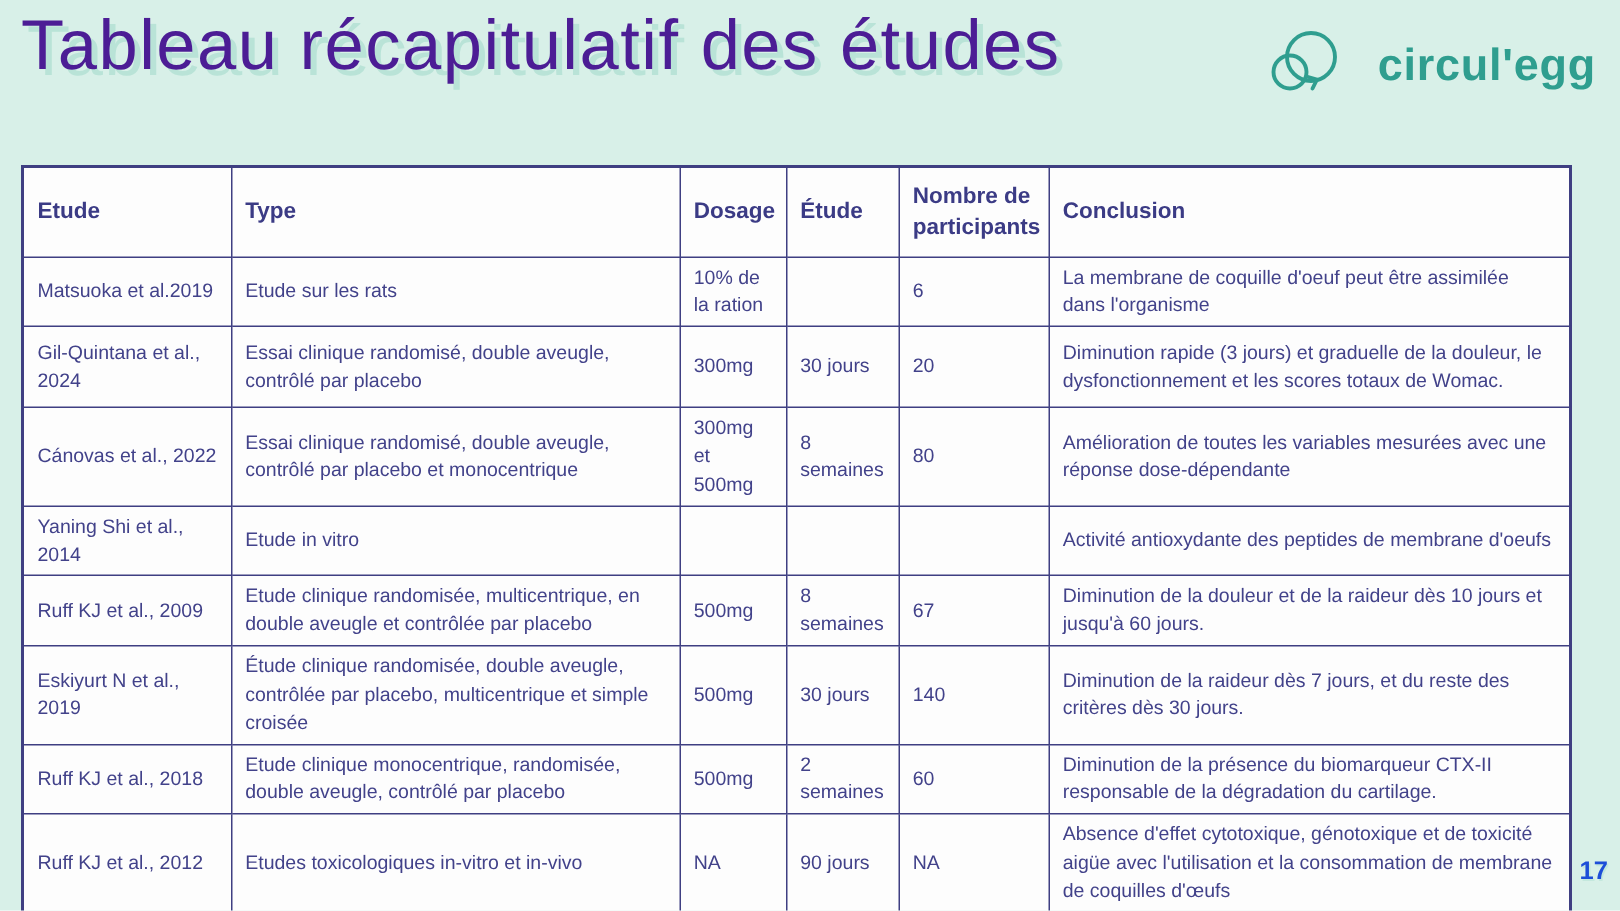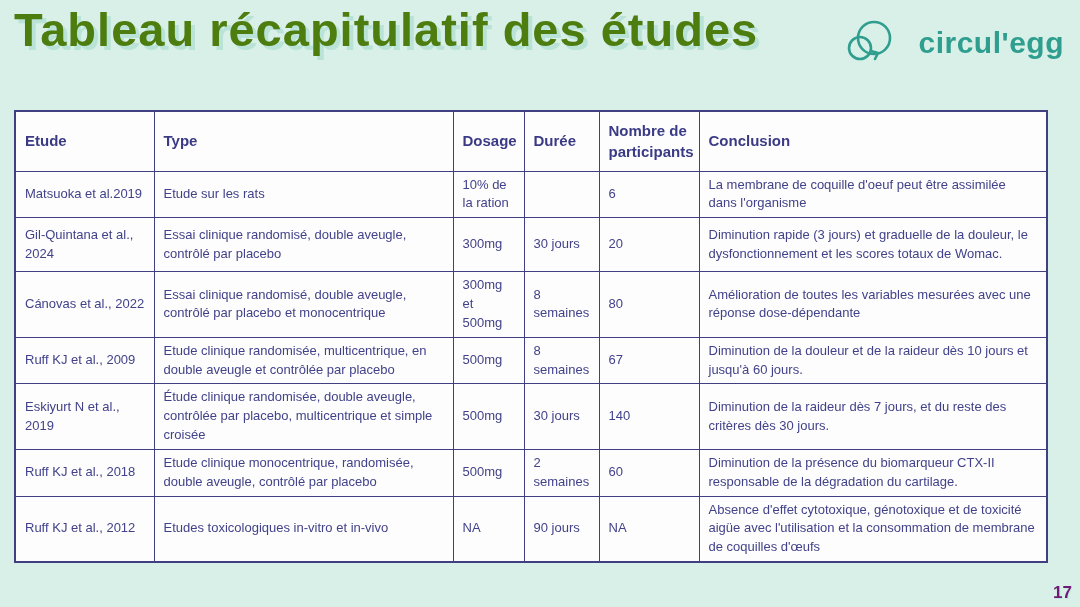--- a/index.html
+++ b/index.html
@@ -4,22 +4,22 @@
 <style>
   html,body{margin:0;padding:0;}
   body{
     width:1080px;height:607px;position:relative;overflow:hidden;
     background:#d8f0e8;
     font-family:"Liberation Sans", sans-serif;
   }
   
   .slide-title{
     position:absolute;left:14px;top:2px;
-    font-size:47px;font-weight:bold;letter-spacing:1px;
-    color:#4d7c0f;
+    font-size:47px;font-weight:normal;letter-spacing:1px;
+    color:#4c1d95;
     text-shadow:4px 4px 0 #b9e3d7;
     white-space:nowrap;
   }
   .logo{
     position:absolute;right:16px;top:18px;
     display:flex;align-items:center;gap:22px;
   }
   .logo-text{
     font-size:30px;font-weight:bold;letter-spacing:.5px;
     color:#2f9e8f;
@@ -54,22 +54,22 @@
   tr.r1{height:54px;}
   tr.r2{height:52px;}
   tr.r3{height:28px;}
   tr.r4{height:46px;}
   tr.r5{height:46px;}
   tr.r6{height:46px;}
   tr.r7{height:29px;}
   tr.r8{height:63px;}
   
   .page-number{
-    position:absolute;right:8px;bottom:4px;
-    font-size:17px;font-weight:bold;color:#701a75;
+    position:absolute;right:8px;bottom:16px;
+    font-size:17px;font-weight:bold;color:#1d4ed8;
     text-shadow:1px 1px 0 #c4e8dd;
   }
 </style>
 </head>
 <body>
 
 <div class="slide-title">Tableau récapitulatif des études</div>
 
 <div class="logo">
   <span>
@@ -90,21 +90,21 @@
         <col class="c-dosage">
       <col class="c-duree">
         <col class="c-participants">
         <col class="c-conclusion">
     </colgroup>
     <tbody>
         <tr class="hd">
       <th>Etude</th>
       <th>Type</th>
       <th>Dosage</th>
-      <th>Durée</th>
+      <th>Étude</th>
       <th>Nombre de participants</th>
       <th>Conclusion</th>
     </tr>
     <tr class="r0">
       <td>Matsuoka et al.2019</td>
       <td>Etude sur les rats</td>
       <td>10% de la ration</td>
       <td></td>
       <td>6</td>
       <td>La membrane de coquille d'oeuf peut être assimilée dans l'organisme</td>
@@ -117,20 +117,28 @@
       <td>20</td>
       <td>Diminution rapide (3 jours) et graduelle de la douleur, le dysfonctionnement et les scores totaux de Womac.</td>
     </tr>
     <tr class="r2">
       <td>Cánovas et al., 2022</td>
       <td>Essai clinique randomisé, double aveugle, contrôlé par placebo et monocentrique</td>
       <td>300mg et 500mg</td>
       <td>8 semaines</td>
       <td>80</td>
       <td>Amélioration de toutes les variables mesurées avec une réponse dose-dépendante</td>
+    </tr>
+    <tr class="r3">
+      <td>Yaning Shi et al., 2014</td>
+      <td>Etude in vitro</td>
+      <td></td>
+      <td></td>
+      <td></td>
+      <td>Activité antioxydante des peptides de membrane d'oeufs</td>
     </tr>
     <tr class="r4">
       <td>Ruff KJ et al., 2009</td>
       <td>Etude clinique randomisée, multicentrique, en double aveugle et contrôlée par placebo</td>
       <td>500mg</td>
       <td>8 semaines</td>
       <td>67</td>
       <td>Diminution de la douleur et de la raideur dès 10 jours et jusqu'à 60 jours.</td>
     </tr>
     <tr class="r5">

